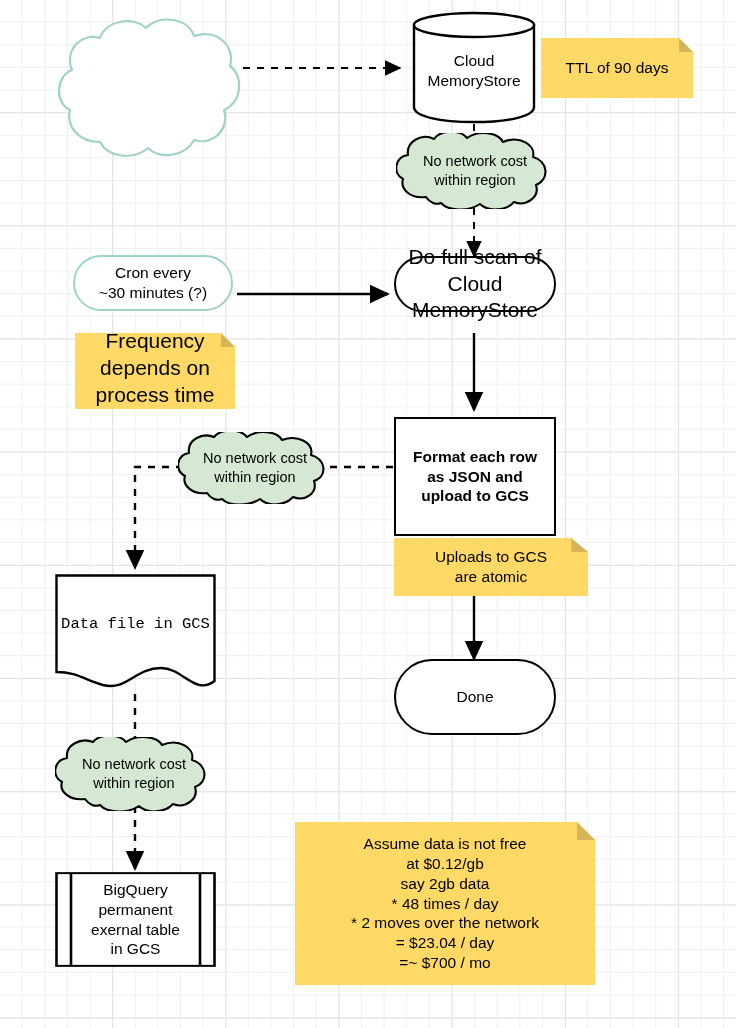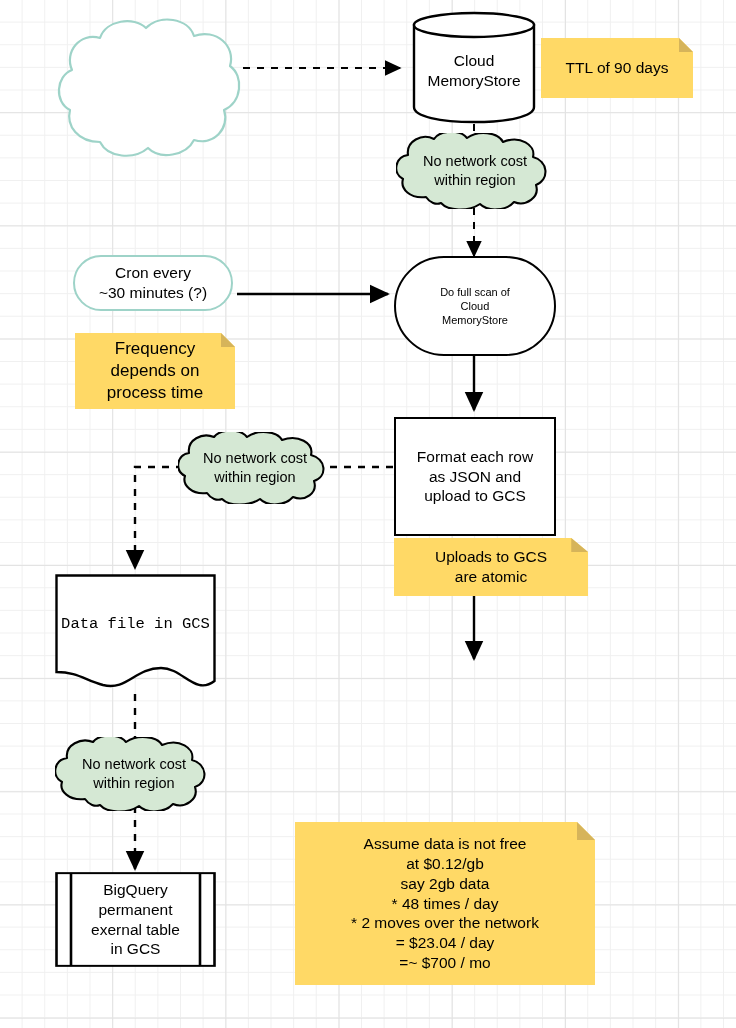--- a/index.html
+++ b/index.html
@@ -140,37 +140,37 @@
     </svg>
     <span class="lbl">No network cost
 within region</span>
   </div>
 
   <div class="node term teal" style="left:73px;top:255px;width:160px;height:56px;font-size:15.5px;">
     <span class="lbl">Cron every
 ~30 minutes (?)</span>
   </div>
 
-  <div class="node note" style="left:75px;top:333px;width:160px;height:76px;font-size:17px;">
+  <div class="node note" style="left:75px;top:333px;width:160px;height:76px;font-size:21px;align-items:flex-end;">
     <svg viewBox="0 0 160 76" preserveAspectRatio="none">
       <path d="M0,0 L146,0 L160,14 L160,76 L0,76 Z" fill="#ffd966"></path>
       <path d="M146,0 L160,14 L146,14 Z" fill="#d6b45a"></path>
     </svg>
     <span class="lbl">Frequency
 depends on
 process time</span>
   </div>
 
-  <div class="node term" style="left:394px;top:256px;width:162px;height:100px;font-size:11px;text-align:center;">
+  <div class="node term" style="left:394px;top:256px;width:162px;height:56px;font-size:21px;text-align:center;">
     <span class="lbl">Do full scan of
 Cloud
 MemoryStore</span>
   </div>
 
-  <div class="node rect" style="left:394px;top:417px;width:162px;height:119px;font-size:15.5px;">
+  <div class="node rect" style="left:394px;top:417px;width:162px;height:119px;font-size:15.5px;font-weight:bold;">
     <span class="lbl">Format each row
 as JSON and
 upload to GCS</span>
   </div>
 
   <div class="node gcloud" style="left:178px;top:432px;width:154px;height:72px;font-size:14.5px;">
     <svg viewBox="0 0 154 72" preserveAspectRatio="none">
       <path d="M29,61 C14,63 4,53 7,44 C-4,38 -1,23 11,21 C9,8 24,0 36,5
                C42,-3 62,-4 69,5 C80,-3 99,-1 104,8 C120,2 136,11 133,23
                C148,27 150,44 136,49 C140,61 127,70 115,65
@@ -190,20 +190,23 @@
   </div>
 
   <div class="node doc" style="left:55px;top:574px;width:161px;height:122px;font-size:15.5px;">
     <svg viewBox="0 0 161 122" preserveAspectRatio="none">
       <path d="M1.5,1.5 L159.5,1.5 L159.5,107 C140,122 128,94 106,94
                C80,94 72,117 48,111 C30,106 22,98 1.5,98 Z" fill="#ffffff" stroke="#000000" stroke-width="2.4" stroke-linejoin="miter"></path>
     </svg>
     <span class="lbl" style="margin-top:-20px;font-family:Liberation Mono, monospace;">Data file in GCS</span>
   </div>
 
+  <div class="node term" style="left:394px;top:659px;width:162px;height:76px;font-size:15.5px;">
+    <span class="lbl">Done</span>
+  </div>
 
   <div class="node gcloud" style="left:55px;top:737px;width:158px;height:74px;font-size:14.5px;">
     <svg viewBox="0 0 158 74" preserveAspectRatio="none">
       <path d="M30,62 C14,64 4,54 7,45 C-4,39 -1,23 12,21 C10,8 26,0 38,5
                C44,-3 64,-4 71,5 C82,-3 102,-1 107,8 C124,1 140,11 137,23
                C152,27 154,45 140,50 C144,62 130,72 118,67
                C110,76 92,77 84,69 C72,77 52,76 45,68 C40,70 34,68 30,62 Z" fill="#d5e8d4" stroke="#000000" stroke-width="2.1" stroke-linejoin="round"></path>
     </svg>
     <span class="lbl">No network cost
 within region</span>

